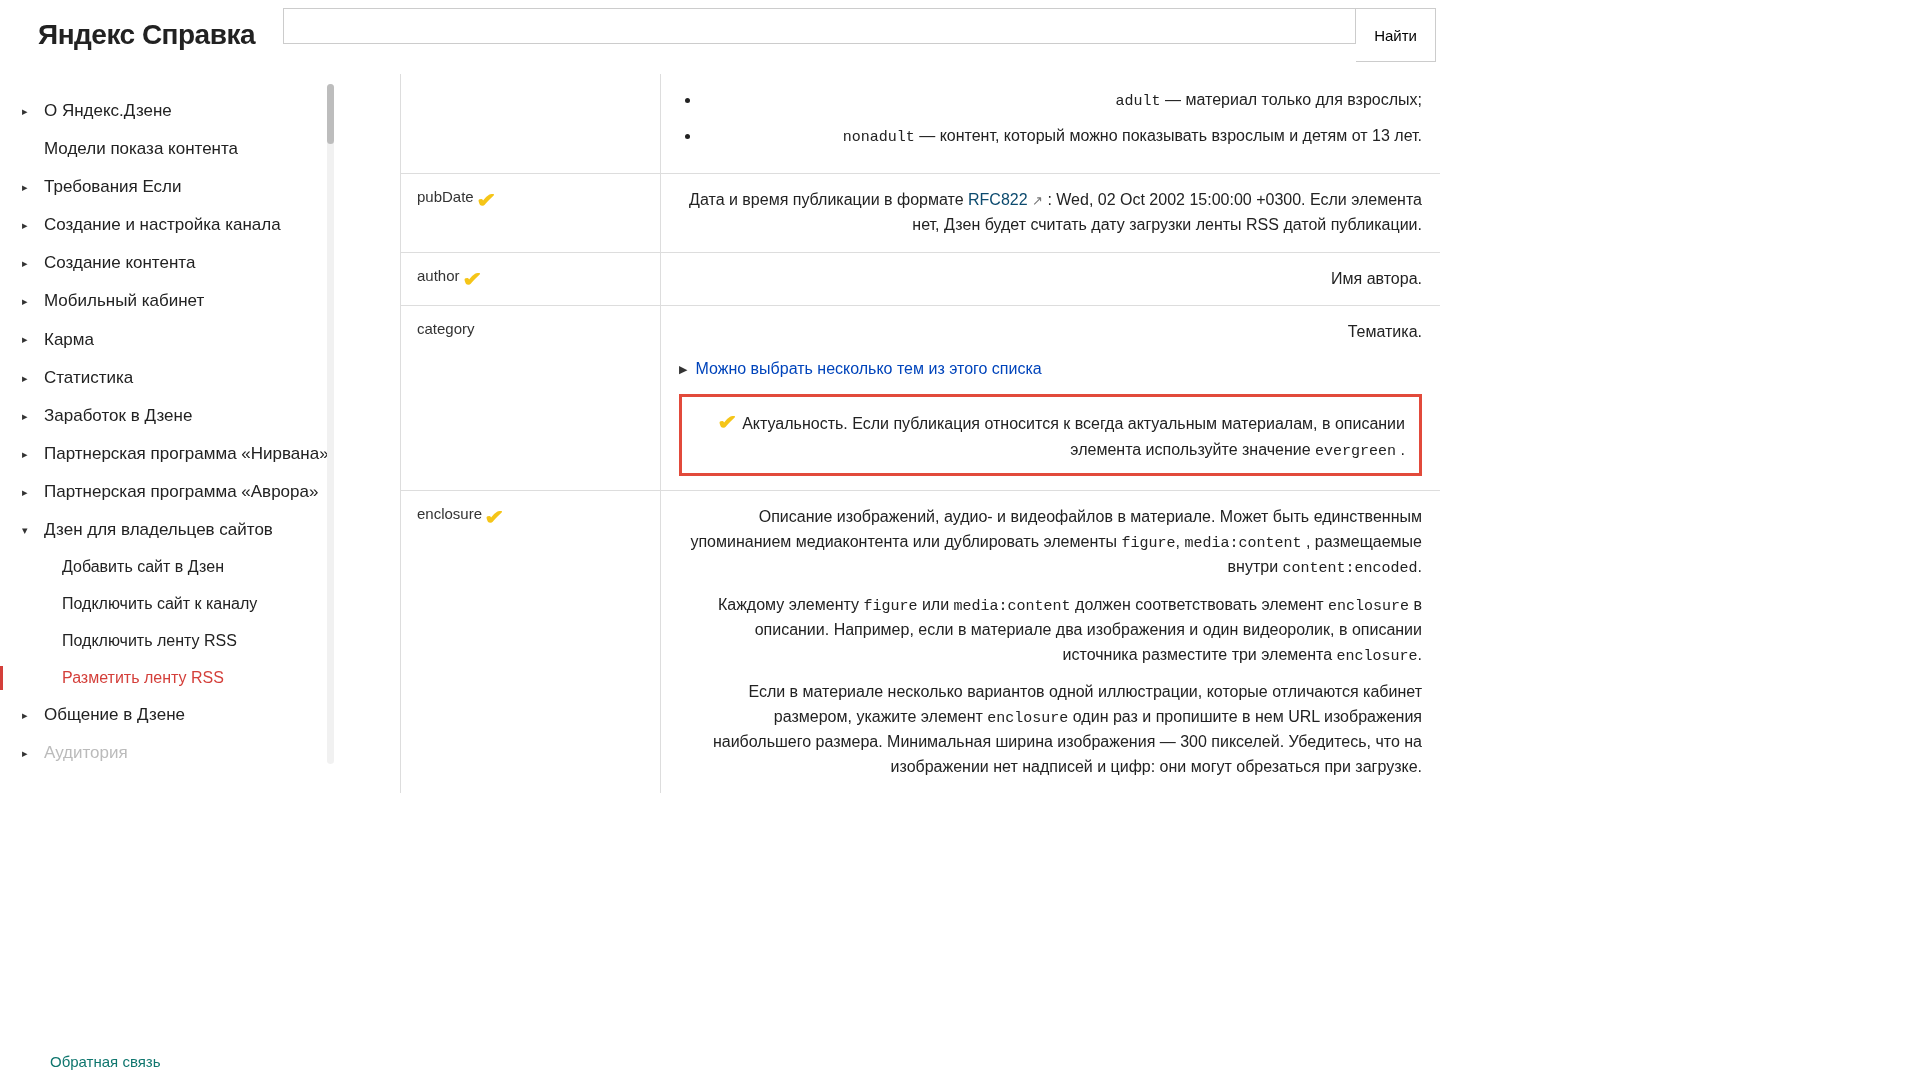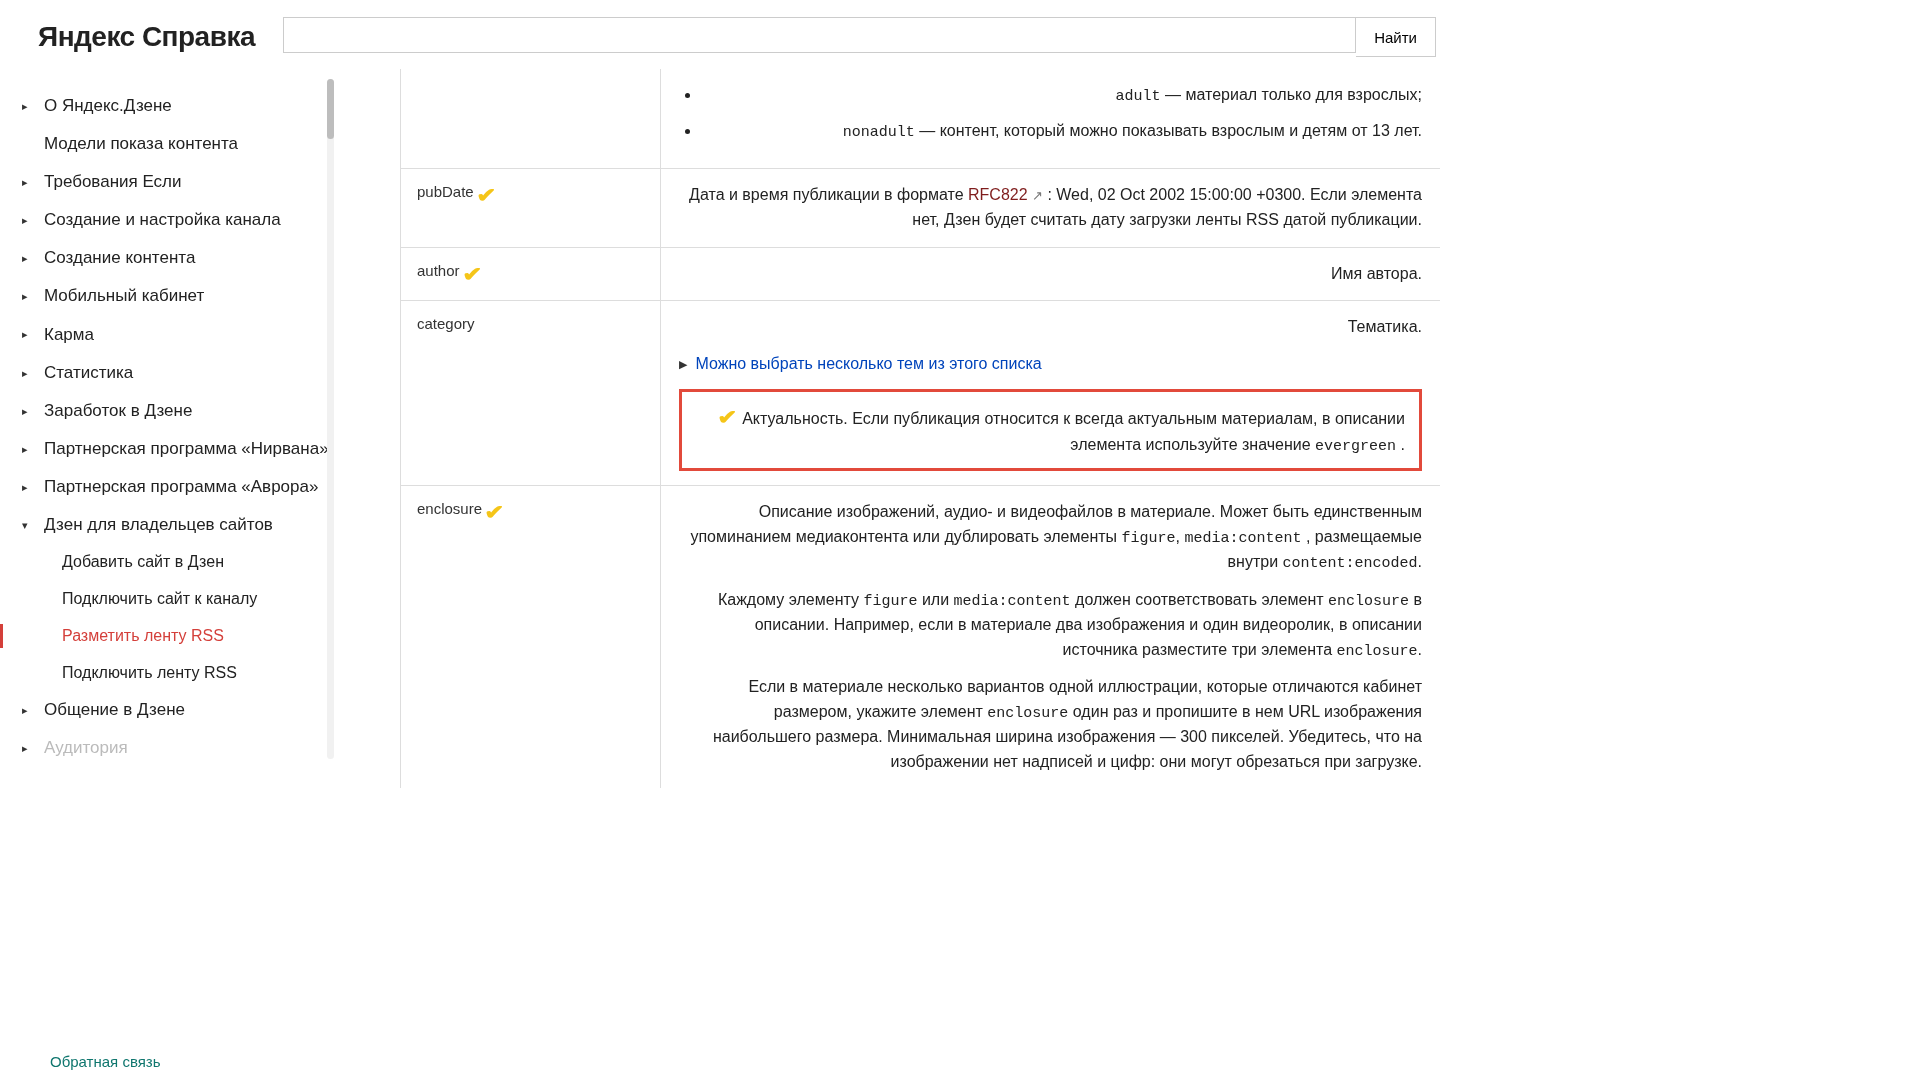--- a/index.html
+++ b/index.html
@@ -1,21 +1,21 @@
 <!DOCTYPE html>
 <html><head>
 <meta charset="utf-8">
 <style>
 * { margin: 0; padding: 0; box-sizing: border-box; }
 body { font-family: Arial, Helvetica, sans-serif; font-size: 15px; color: #222; background: #fff; width: 1456px; height: 816px; overflow: hidden; }
-.header { display: flex; align-items: center; padding: 17px 20px 12px 38px; gap: 28px; }
+.header { display: flex; align-items: center; padding: 8px 20px 12px 38px; gap: 28px; }
 .logo { font-size: 28px; font-weight: 700; letter-spacing: -0.5px; }
 .search-wrap { flex: 1; display: flex; }
 .search-input { flex: 1; height: 36px; border: 1px solid #ccc; padding: 0 10px; font-size: 15px; }
-.search-btn { height: 40px; padding: 0 18px; border: 1px solid #ccc; border-left: none; background: #fff; font-size: 15px; cursor: pointer; }
+.search-btn { height: 54px; padding: 0 18px; border: 1px solid #ccc; border-left: none; background: #fff; font-size: 15px; cursor: pointer; }
 .layout { display: flex; height: calc(100% - 90px); }
 .sidebar { width: 340px; padding: 18px 0 0 20px; position: relative; }
 .sidebar-scroll { height: 100%; overflow: hidden; padding-right: 10px; }
 .scrollbar-track { position: absolute; right: 6px; top: 10px; width: 7px; height: 680px; background: #f1f1f1; border-radius: 4px; }
 .scrollbar-thumb { width: 7px; height: 60px; background: #bdbdbd; border-radius: 4px; }
 .nav-item { display: flex; align-items: center; padding: 8px 0 8px 2px; font-size: 17px; line-height: 1.3; cursor: pointer; }
 .nav-item.sub { padding-left: 42px; font-size: 16px; }
 .nav-item.active { color: #d43f3a; }
 .nav-item.active::before { content: ""; position: absolute; left: 0; width: 3px; height: 24px; background: #d43f3a; }
 .nav-item.faded { color: #bbb; }
@@ -27,21 +27,21 @@
 .row { display: flex; border-bottom: 1px solid #ddd; }
 .cell-key { width: 260px; padding: 14px 16px; border-right: 1px solid #ddd; display: flex; align-items: flex-start; gap: 4px; }
 .cell-key code { font-family: Liberation Sans, sans-serif; font-size: 15px; color: #333; }
 .cell-val { flex: 1; padding: 14px 18px; line-height: 1.55; font-size: 16px; }
 .cell-val p { margin: 0 0 12px 0; }
 .cell-val p:last-child { margin-bottom: 0; }
 .check { color: #f5c518; font-size: 20px; font-weight: bold; display: inline-block; transform: scaleX(1.2); }
 .bullet-list { list-style: disc; padding-left: 22px; }
 .bullet-list li { margin-bottom: 10px; line-height: 1.5; }
 code.inline { font-family: "Courier New", monospace; font-size: 15px; }
-a.link { color: #7f1d1d; text-decoration: none; }
+a.link { color: #0c4a6e; text-decoration: none; }
 .ext-icon { font-size: 13px; color: #777; }
 .expandable { color: #04b; cursor: pointer; display: flex; align-items: center; gap: 8px; margin-bottom: 12px; }
 .expandable .tri { color: #333; font-size: 11px; }
 .highlight-box { border: 3px solid #e24a3b; border-radius: 0; padding: 10px 14px; margin-top: 4px; }
 .highlight-box .check { margin-right: 6px; }
 .footer-link { position: absolute; bottom: 10px; left: 50px; color: #0f766e; text-decoration: none; font-size: 15px; }
 </style>
 </head>
 <body>
 
@@ -103,25 +103,25 @@
         <div class="nav-item">
           <span class="caret down">▾</span>
           <span>Дзен для владельцев сайтов</span>
         </div>
         <div class="nav-item sub">
           <span>Добавить сайт в Дзен</span>
         </div>
         <div class="nav-item sub">
           <span>Подключить сайт к каналу</span>
         </div>
+        <div class="nav-item sub">
+          <span>Подключить ленту RSS</span>
+        </div>
         <div class="nav-item sub active">
           <span>Разметить ленту RSS</span>
-        </div>
-        <div class="nav-item sub">
-          <span>Подключить ленту RSS</span>
         </div>
         <div class="nav-item">
           <span class="caret">▸</span>
           <span>Общение в Дзене</span>
         </div>
         <div class="nav-item faded">
           <span class="caret">▸</span>
           <span>Аудитория</span>
         </div>
       </div>

